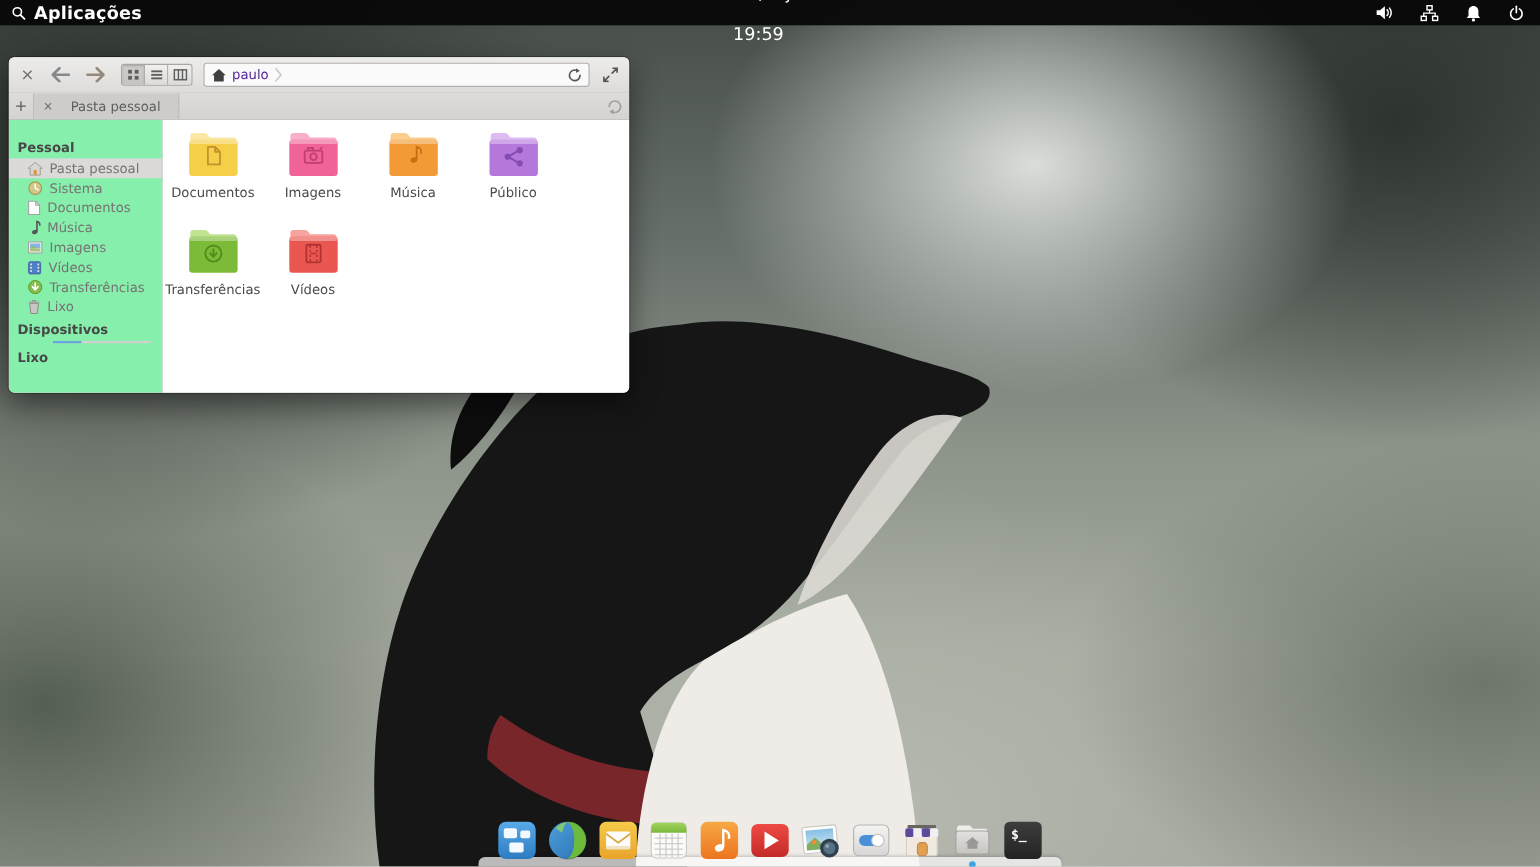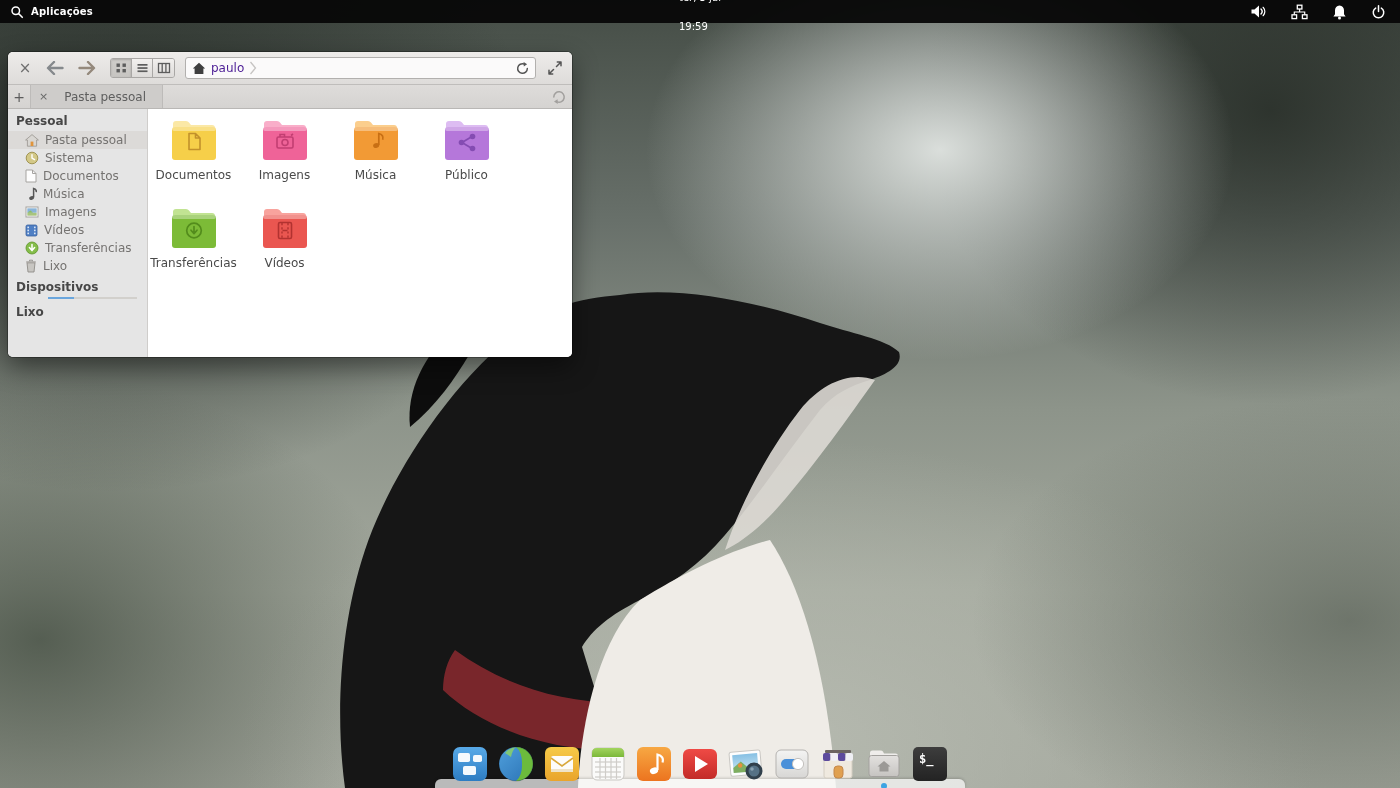--- a/index.html
+++ b/index.html
@@ -14,21 +14,21 @@
       radial-gradient(520px 380px at 40px 640px, rgba(66,76,64,.8), rgba(66,76,64,0) 70%),
       radial-gradient(540px 320px at 1350px 620px, rgba(88,96,86,.7), rgba(88,96,86,0) 70%),
       radial-gradient(720px 400px at 780px 740px, rgba(185,189,179,.85), rgba(185,189,179,0) 75%),
       linear-gradient(180deg,#454d46 0%, #68706a 28%, #8d948a 52%, #a3a89d 75%, #9fa399 100%);
   }
   .dog-svg { position:absolute; left:330px; top:285px; width:650px; height:503px; }
 
   
   .top-panel { position:absolute; left:0; top:0; width:1400px; height:23px;
     background:rgba(8,8,8,.96); color:#fff; display:flex; align-items:center; z-index:40;
-    font-size:10px; }
+    font-size:16px; }
   .panel-left { display:flex; align-items:center; gap:7px; padding-left:10px; cursor:default; }
   .panel-left span { font-weight:bold; letter-spacing:.2px; }
   .panel-center { position:absolute; left:50%; transform:translateX(-50%); display:flex; gap:18px;flex-direction:column; }
   .panel-right { margin-left:auto; display:flex; align-items:center; gap:24px; padding-right:14px; }
   .panel-right svg { display:block; }
 
   
   .window { position:absolute; left:8px; top:52px; width:564px; height:305px; z-index:30;
     border-radius:5px; box-shadow:0 10px 26px rgba(0,0,0,.45), 0 0 0 1px rgba(0,0,0,.28);
     display:flex; flex-direction:column; overflow:hidden; background:#fff; }
@@ -54,22 +54,22 @@
   .newtab-btn { width:23px; display:flex; align-items:center; justify-content:center;
     color:#5c5c5c; font-size:14px; border-right:1px solid #bdbbb9; }
   .tab { width:132px; display:flex; align-items:center; gap:8px; padding:0 8px;
     background:#cecccA; background:#ceccca; border-right:1px solid #bdbbb9; }
   .tab-close { color:#696969; font-size:11px; line-height:11px; }
   .tab-label { flex:1; text-align:center; font-size:12px; color:#5e5e5e; white-space:nowrap; overflow:hidden; }
   .tabbar-rest { flex:1; }
   .history-btn { width:26px; display:flex; align-items:center; justify-content:center; }
 
   .win-body { flex:1; display:flex; min-height:0; }
-  .sidebar { width:140px; flex:0 0 140px; background:#e5e5e5; border-right:1px solid #cfcdcb;
-    padding-top:0; overflow:hidden; }
+  .sidebar { width:140px; flex:0 0 140px; background:#86efac; border-right:1px solid #cfcdcb;
+    padding-top:13px; overflow:hidden; }
   .sb-header { font-size:12px; font-weight:bold; color:#474747; padding:3px 8px 3px 8px; margin-top:2px; }
   .sb-item { display:flex; align-items:center; gap:6px; padding:2px 6px 2px 17px; font-size:12px;
     color:#757371; cursor:default; }
   .sb-item.selected { background:#dcdad8; }
   .sb-item svg { flex:0 0 auto; display:block; }
   .sb-usage { height:2px; background:#d2d0cc; margin:0 10px 3px 40px; position:relative; }
   .sb-usage i { position:absolute; left:0; top:0; height:2px; width:26px; background:#6aa6dd; }
 
   .content { flex:1; background:#fff; padding-top:10px; display:flex; flex-wrap:wrap;
     align-content:flex-start; width:424px; }

